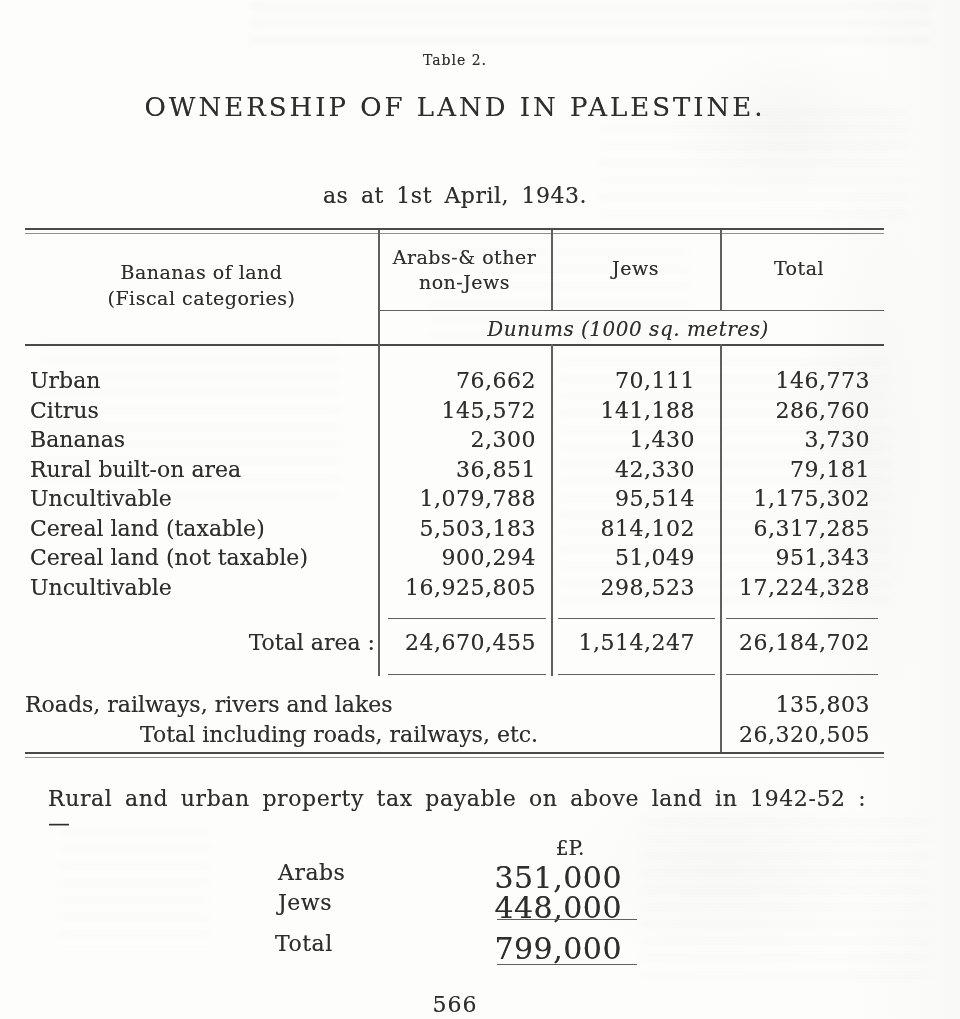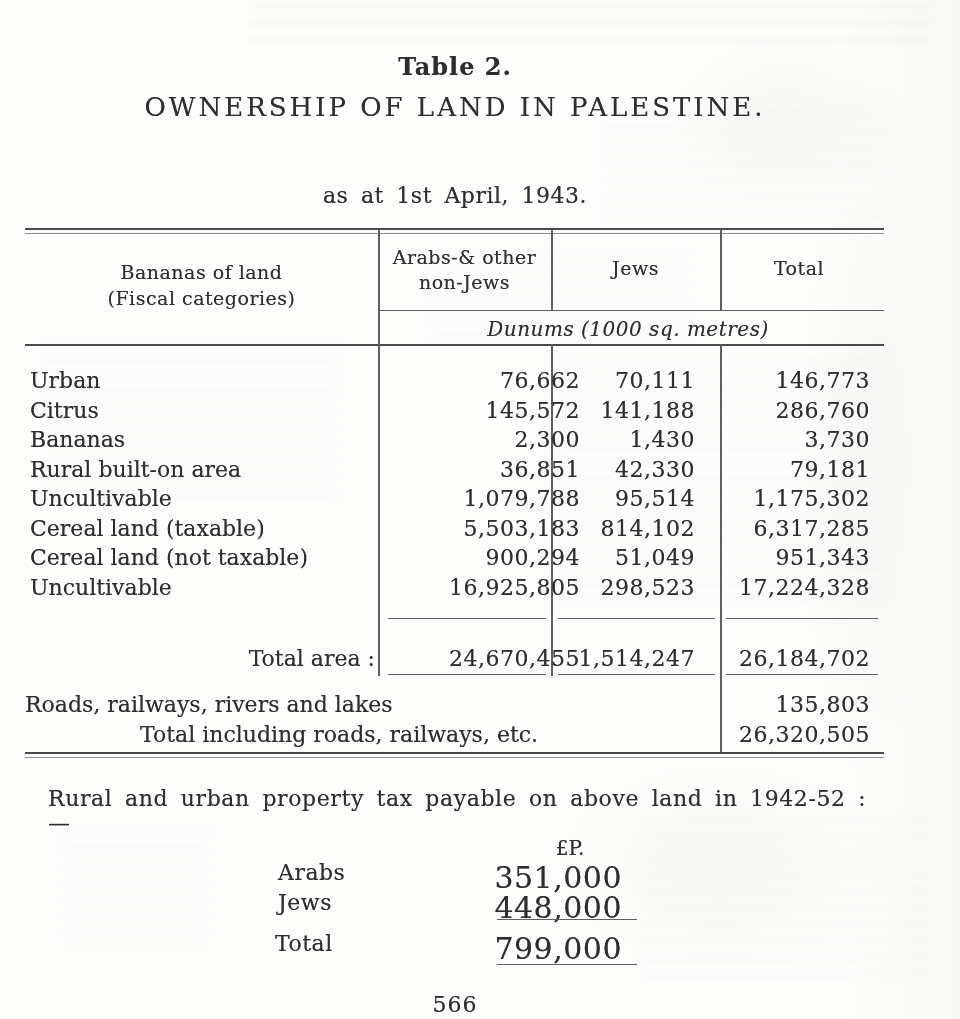--- a/index.html
+++ b/index.html
@@ -14,27 +14,27 @@
     font-family:"DejaVu Serif", serif;
     color:#2e2e2e;
     text-shadow:0 0 .5px rgba(46,46,46,.55);
   }
   .abs{position:absolute;}
   .hr{position:absolute;background:#4a4a4a;height:2px;}
   .hr.light{background:#8f8f8f;height:1px;}
   .hr.thin{height:1px;background:#606060;}
   .vr{position:absolute;width:2px;background:#5f5f5f;}
   .ctr{text-align:center;}
-  .title-small{font-size:24px;font-weight:bold;letter-spacing:1px;}
+  .title-small{font-size:14px;font-weight:normal;letter-spacing:1px;}
   .title-main{font-size:26px;letter-spacing:3px;}
   .subtitle{font-size:22px;word-spacing:5px;letter-spacing:.5px;}
   .hdr{font-size:19px;letter-spacing:.5px;}
   .row{position:absolute;left:25px;width:853px;height:30px;font-size:22px;white-space:nowrap;}
   .c-cat{position:absolute;left:5px;}
-  .c-a{position:absolute;left:353px;width:158px;text-align:right;padding-left:44px;}
+  .c-a{position:absolute;left:353px;width:158px;text-align:right;}
   .c-j{position:absolute;left:525px;width:145px;text-align:right;}
   .c-t{position:absolute;left:700px;width:145px;text-align:right;}
   .num{letter-spacing:.5px;}
   .totlabel{position:absolute;left:120px;width:230px;text-align:right;}
   .taxlabel{font-size:22px;letter-spacing:.5px;}
   .taxval{font-size:30px;letter-spacing:.5px;text-align:right;}
   .ghost{position:absolute;opacity:.5;filter:blur(3px);
     background:repeating-linear-gradient(to bottom, rgba(168,170,166,.20) 0 4px, rgba(0,0,0,0) 4px 17px);}
   .ghost.faint{opacity:.28;}
 </style>
@@ -120,21 +120,21 @@
     <span class="c-cat">Uncultivable</span>
     <span class="c-a num">16,925,805</span>
     <span class="c-j num">298,523</span>
     <span class="c-t num">17,224,328</span>
   </div>
 
   <div class="hr thin" style="left:388px;top:618px;width:158px;"></div>
   <div class="hr thin" style="left:558px;top:618px;width:157px;"></div>
   <div class="hr thin" style="left:726px;top:618px;width:152px;"></div>
 
-  <div class="row" style="top:630px;margin-top:16px;">
+  <div class="row" style="top:630px;">
     <span class="totlabel">Total area :</span>
     <span class="c-a num">24,670,455</span>
     <span class="c-j num">1,514,247</span>
     <span class="c-t num">26,184,702</span>
   </div>
 
   <div class="hr thin" style="left:388px;top:674px;width:158px;"></div>
   <div class="hr thin" style="left:558px;top:674px;width:157px;"></div>
   <div class="hr thin" style="left:726px;top:674px;width:152px;"></div>
 

